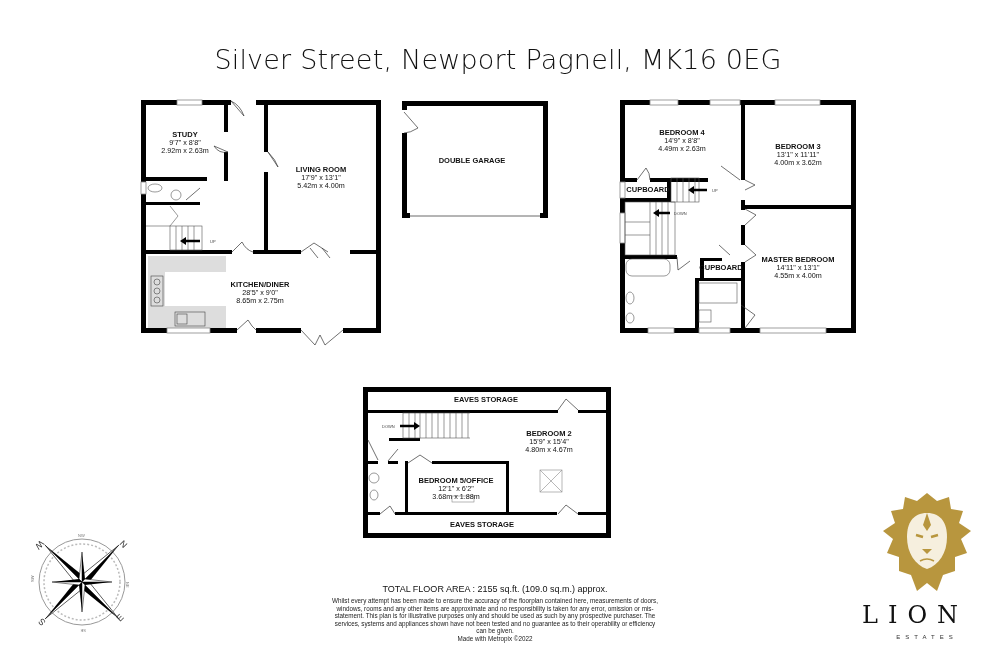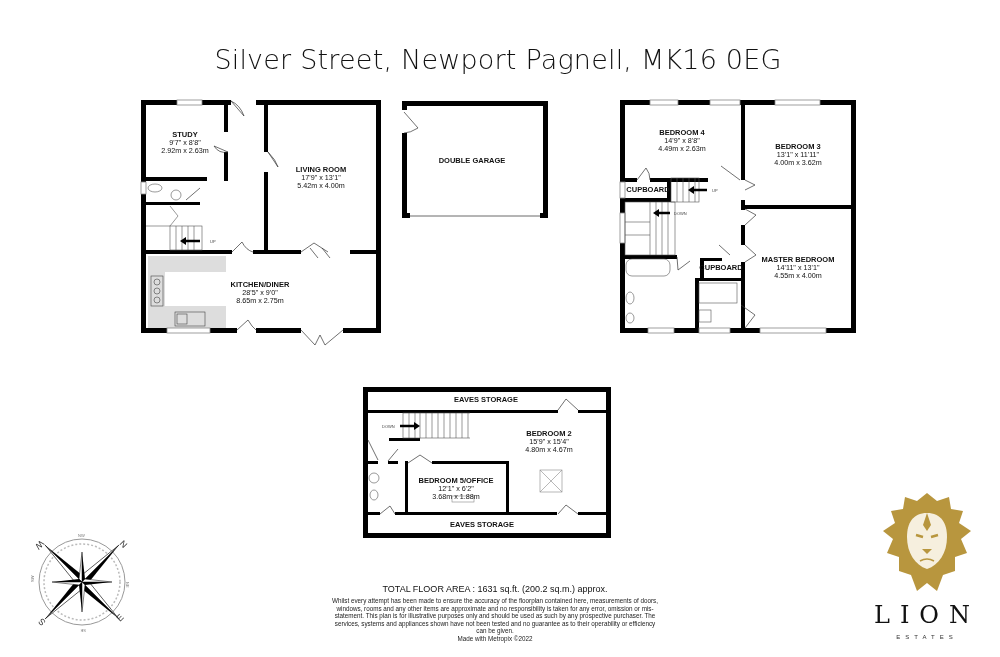--- a/index.html
+++ b/index.html
@@ -4,21 +4,21 @@
 <style>
   html, body { margin:0; padding:0; background:#ffffff; }
   body { width:1000px; height:657px; position:relative; overflow:hidden; font-family:"DejaVu Sans", sans-serif; color:#111; }
   .title { position:absolute; left:0; width:996px; top:44px; text-align:center; font-family:"DejaVu Sans", sans-serif; font-size:27px; font-weight:300; letter-spacing:0.2px; color:#111; }
   svg.plan { position:absolute; left:0; top:0; }
   .lbl { font-family:"Liberation Sans", sans-serif; font-weight:bold; font-size:7.5px; fill:#111; text-anchor:middle; }
   .dim { font-family:"Liberation Sans", sans-serif; font-size:7.2px; fill:#111; text-anchor:middle; }
   .tiny { font-family:"Liberation Sans", sans-serif; font-size:4px; fill:#444; }
   .area { position:absolute; left:300px; width:390px; top:584px; text-align:center; font-family:"Liberation Sans", sans-serif; font-size:9px; color:#111; }
   .disc { position:absolute; left:330px; width:330px; top:597px; text-align:center; font-family:"Liberation Sans", sans-serif; font-size:6.3px; line-height:7.6px; color:#222; }
-  .logo-word { position:absolute; left:862px; width:130px; top:601px; text-align:center; font-family:"DejaVu Serif", serif; font-size:24px; letter-spacing:10px; color:#111; }
+  .logo-word { position:absolute; left:862px; width:130px; top:601px; font-family:"DejaVu Serif", serif; font-size:24px; letter-spacing:10px; color:#111; }
   .logo-sub { position:absolute; left:862px; width:130px; top:634px; text-align:center; font-family:"Liberation Sans", sans-serif; font-size:6px; letter-spacing:5px; color:#333; }
 </style>
 </head>
 <body>
 
 <div class="title">Silver Street, Newport Pagnell, MK16 0EG</div>
 
 <svg class="plan" width="1000" height="657" viewBox="0 0 1000 657">
 
   <g>
@@ -319,20 +319,20 @@
   <g transform="translate(927,541)" fill="#b8963e">
     <path d="M0,-48 L10,-40 L22,-44 L24,-32 L36,-30 L32,-18 L44,-10 L34,-2 L40,12 L28,16 L28,30 L16,34 L10,50 L0,42 L-10,50 L-16,34 L-28,30 L-28,16 L-40,12 L-34,-2 L-44,-10 L-32,-18 L-36,-30 L-24,-32 L-22,-44 L-10,-40 Z"></path>
     <path d="M0,-28 C14,-28 20,-18 20,-4 C20,12 12,24 0,28 C-12,24 -20,12 -20,-4 C-20,-18 -14,-28 0,-28 Z" fill="#f6efde"></path>
     <path d="M-11,-6 L-4,-4 M11,-6 L4,-4" stroke="#b8963e" stroke-width="2.5"></path>
     <path d="M-5,8 L0,13 L5,8 Z"></path>
     <path d="M-7,20 Q0,16 7,20" stroke="#b8963e" stroke-width="1.5" fill="none"></path>
     <path d="M0,-28 L-4,-16 L0,-10 L4,-16 Z"></path>
   </g>
 </svg>
 
-<div class="area">TOTAL FLOOR AREA : 1631 sq.ft. (200.2 sq.m.) approx.</div>
+<div class="area">TOTAL FLOOR AREA : 2155 sq.ft. (109.0 sq.m.) approx.</div>
 <div class="disc">
   <div>Whilst every attempt has been made to ensure the accuracy of the floorplan contained here, measurements of doors, windows, rooms and any other items are approximate and no responsibility is taken for any error, omission or mis-statement. This plan is for illustrative purposes only and should be used as such by any prospective purchaser. The services, systems and appliances shown have not been tested and no guarantee as to their operability or efficiency can be given.</div>
   <div>Made with Metropix ©2022</div>
 </div>
 
 <div class="logo-word">LION</div>
 <div class="logo-sub">ESTATES</div>
 
 </body></html>

